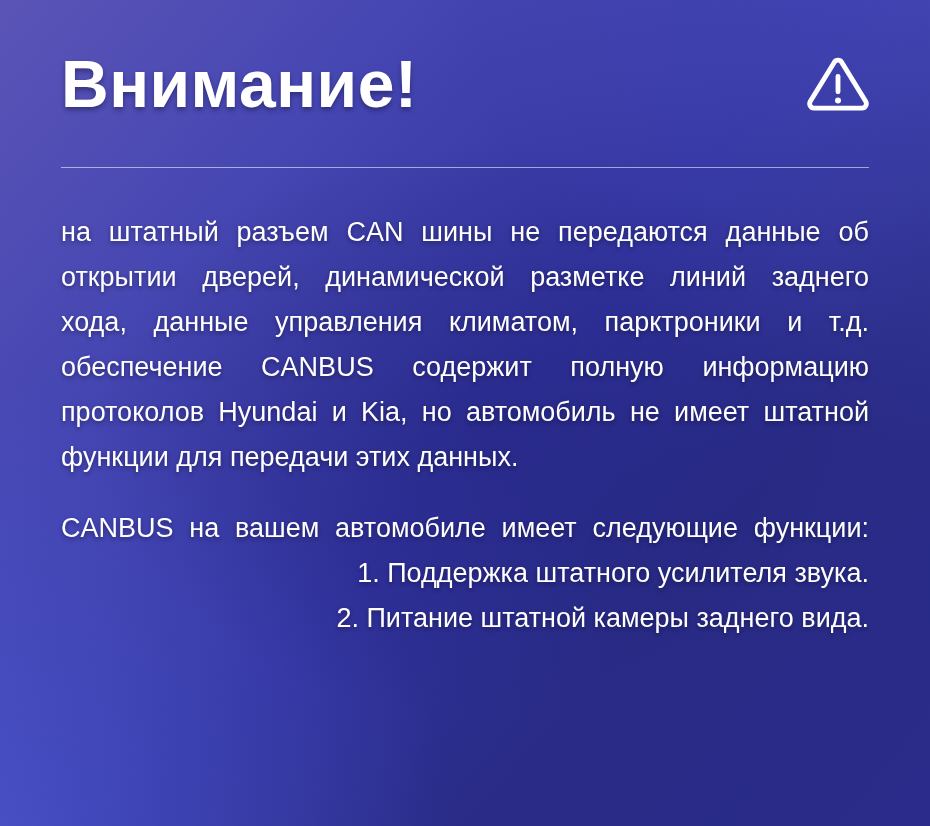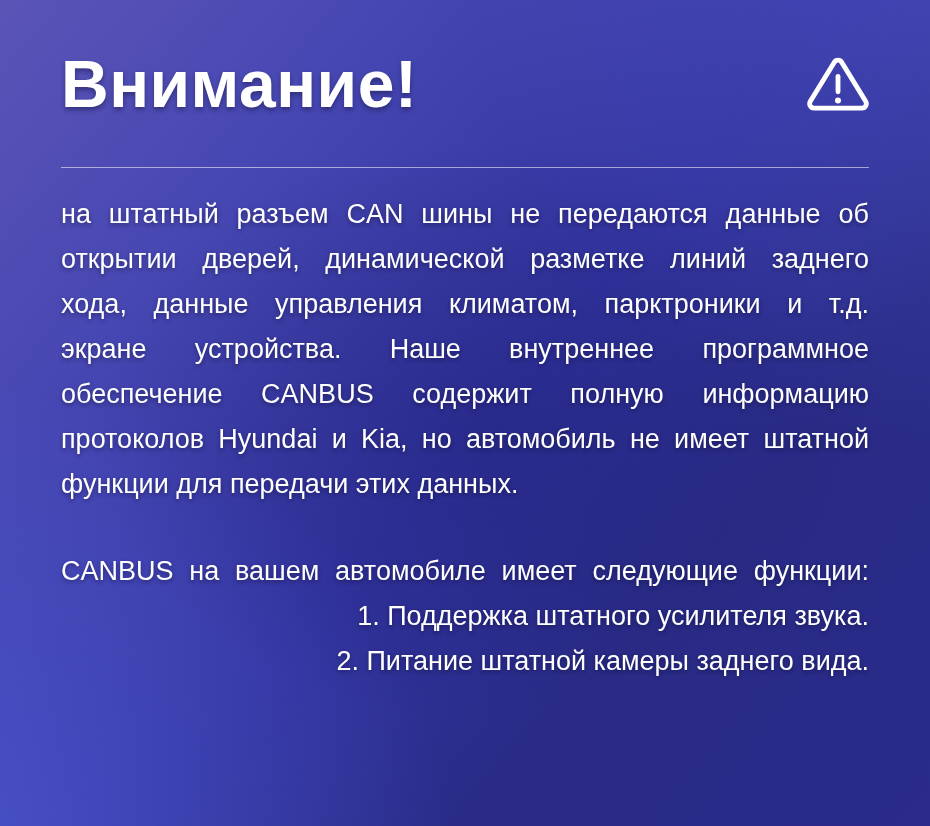--- a/index.html
+++ b/index.html
@@ -39,32 +39,32 @@
   .warn-icon { flex: 0 0 auto; margin-top: 2px; }
   .warn-icon svg { display: block; }
   .divider {
     margin: 45px 0 0 0;
     border: none;
     height: 1px;
     width: 100%;
     background: var(--divider, rgba(255,255,255,0.55));
   }
   .paragraph {
-    margin-top: 24px;
+    margin-top: 42px;
     font-size: 27px;
     line-height: 45px;
     text-shadow: 0 2px 4px rgba(10, 10, 40, 0.45);
   }
   .pline {
     text-align: justify;
     text-align-last: justify;
   }
   .pline:last-child { text-align-last: left; }
   .list-header {
-    margin-top: 42px;
+    margin-top: 26px;
     font-size: 27px;
     line-height: 45px;
     text-align: justify;
     text-align-last: justify;
     text-shadow: 0 2px 4px rgba(10, 10, 40, 0.45);
   }
   .list {
     font-size: 27px;
     line-height: 45px;
     text-shadow: 0 2px 4px rgba(10, 10, 40, 0.45);
@@ -86,21 +86,20 @@
       </svg>
     </span>
   </div>
 
   <hr class="divider">
 
   <div class="paragraph">
       <div class="pline">на штатный разъем CAN шины не передаются данные об</div>
       <div class="pline">открытии дверей, динамической разметке линий заднего</div>
       <div class="pline">хода, данные управления климатом, парктроники и т.д.</div>
-      <div class="pline">экране устройства. Наше внутреннее программное</div>
       <div class="pline">обеспечение CANBUS содержит полную информацию</div>
       <div class="pline">протоколов Hyundai и Kia, но автомобиль не имеет штатной</div>
       <div class="pline">функции для передачи этих данных.</div>
     </div>
 
   <div class="list-header">CANBUS на вашем автомобиле имеет следующие функции:</div>
 
   <div class="list">
       <div class="list-item">1. Поддержка штатного усилителя звука.</div>
       <div class="list-item">2. Питание штатной камеры заднего вида.</div>

